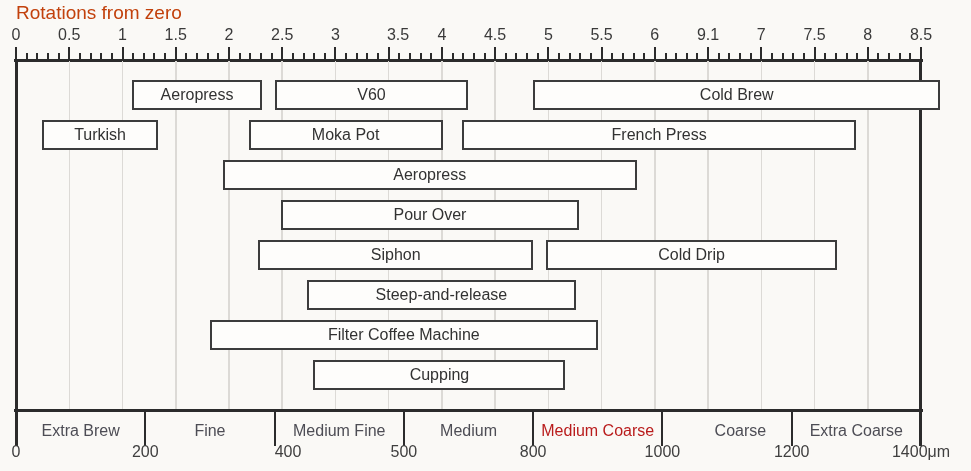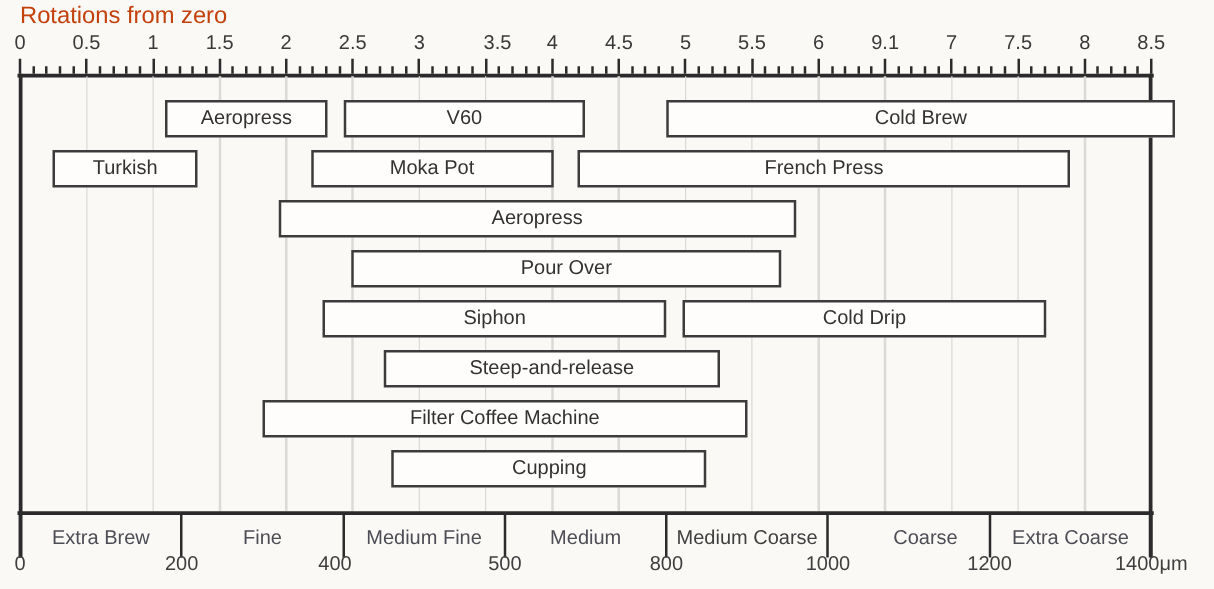--- a/index.html
+++ b/index.html
@@ -154,46 +154,46 @@
       <div class="gridline" style="left: 867px; top: 61px; height: 348px; background: rgb(220, 218, 214);"></div>
       <div class="spine" style="left: 15px; top: 59px; width: 2.5px; height: 387px; background: rgb(43, 43, 43);"></div>
       <div class="spine" style="left: 919px; top: 59px; width: 2.5px; height: 387px; background: rgb(43, 43, 43);"></div>
       <div class="bar" style="left: 132.4px; width: 129.3px; top: 80px; background: rgb(254, 253, 251); border-color: rgb(60, 60, 60);">Aeropress</div>
       <div class="bar" style="left: 274.6px; width: 193.9px; top: 80px; background: rgb(254, 253, 251); border-color: rgb(60, 60, 60);">V60</div>
       <div class="bar" style="left: 533.1px; width: 407.3px; top: 80px; background: rgb(254, 253, 251); border-color: rgb(60, 60, 60);">Cold Brew</div>
       <div class="bar" style="left: 41.9px; width: 116.4px; top: 120px; background: rgb(254, 253, 251); border-color: rgb(60, 60, 60);">Turkish</div>
       <div class="bar" style="left: 248.7px; width: 193.9px; top: 120px; background: rgb(254, 253, 251); border-color: rgb(60, 60, 60);">Moka Pot</div>
       <div class="bar" style="left: 462px; width: 394.3px; top: 120px; background: rgb(254, 253, 251); border-color: rgb(60, 60, 60);">French Press</div>
       <div class="bar" style="left: 222.9px; width: 413.7px; top: 160px; background: rgb(254, 253, 251); border-color: rgb(60, 60, 60);">Aeropress</div>
-      <div class="bar" style="left: 281px; width: 344px; top: 200px; background: rgb(254, 253, 251); border-color: rgb(60, 60, 60);">Pour Over</div>
+      <div class="bar" style="left: 281px; width: 298px; top: 200px; background: rgb(254, 253, 251); border-color: rgb(60, 60, 60);">Pour Over</div>
       <div class="bar" style="left: 258.4px; width: 274.7px; top: 240px; background: rgb(254, 253, 251); border-color: rgb(60, 60, 60);">Siphon</div>
       <div class="bar" style="left: 546.1px; width: 290.9px; top: 240px; background: rgb(254, 253, 251); border-color: rgb(60, 60, 60);">Cold Drip</div>
       <div class="bar" style="left: 306.9px; width: 269px; top: 280px; background: rgb(254, 253, 251); border-color: rgb(60, 60, 60);">Steep-and-release</div>
       <div class="bar" style="left: 209.9px; width: 387.9px; top: 320px; background: rgb(254, 253, 251); border-color: rgb(60, 60, 60);">Filter Coffee Machine</div>
       <div class="bar" style="left: 313.4px; width: 252.1px; top: 360px; background: rgb(254, 253, 251); border-color: rgb(60, 60, 60);">Cupping</div>
     </div>
   <div id="bottom-axis">
       <div class="spine" style="left: 14px; top: 409px; width: 909px; height: 2.5px; background: rgb(43, 43, 43);"></div>
       <div class="tick" style="left: 15px; top: 411px; height: 35px; background: rgb(43, 43, 43);"></div>
       <div class="tick" style="left: 144.3px; top: 411px; height: 35px; background: rgb(43, 43, 43);"></div>
       <div class="tick" style="left: 273.6px; top: 411px; height: 35px; background: rgb(43, 43, 43);"></div>
       <div class="tick" style="left: 402.9px; top: 411px; height: 35px; background: rgb(43, 43, 43);"></div>
       <div class="tick" style="left: 532.1px; top: 411px; height: 35px; background: rgb(43, 43, 43);"></div>
       <div class="tick" style="left: 661.4px; top: 411px; height: 35px; background: rgb(43, 43, 43);"></div>
       <div class="tick" style="left: 790.7px; top: 411px; height: 35px; background: rgb(43, 43, 43);"></div>
       <div class="tick" style="left: 920px; top: 411px; height: 35px; background: rgb(43, 43, 43);"></div>
       <div class="cat-label" style="left: 16px; width: 129.3px; color: rgb(77, 77, 85);">Extra Brew</div>
       <div class="cat-label" style="left: 145.3px; width: 129.3px; color: rgb(77, 77, 85);">Fine</div>
       <div class="cat-label" style="left: 274.6px; width: 129.3px; color: rgb(77, 77, 85);">Medium Fine</div>
       <div class="cat-label" style="left: 403.9px; width: 129.3px; color: rgb(77, 77, 85);">Medium</div>
-      <div class="cat-label" style="left: 533.1px; width: 129.3px; color: #404040;">Medium Coarse</div>
+      <div class="cat-label" style="left: 533.1px; width: 129.3px; color: #b91c1c;">Medium Coarse</div>
       <div class="cat-label" style="left: 662.4px; width: 156px; color: rgb(77, 77, 85);">Coarse</div>
       <div class="cat-label" style="left: 791.7px; width: 129.3px; color: rgb(77, 77, 85);">Extra Coarse</div>
       <div class="um-label" style="left: 16px;">0</div>
       <div class="um-label" style="left: 145.3px;">200</div>
-      <div class="um-label" style="left: 268px;">400</div>
+      <div class="um-label" style="left: 288px;">400</div>
       <div class="um-label" style="left: 403.9px;">500</div>
       <div class="um-label" style="left: 533.1px;">800</div>
       <div class="um-label" style="left: 662.4px;">1000</div>
       <div class="um-label" style="left: 791.7px;">1200</div>
       <div class="um-label" style="left: 921px;">1400μm</div>
     </div>
 </div>
 
 </body></html>

